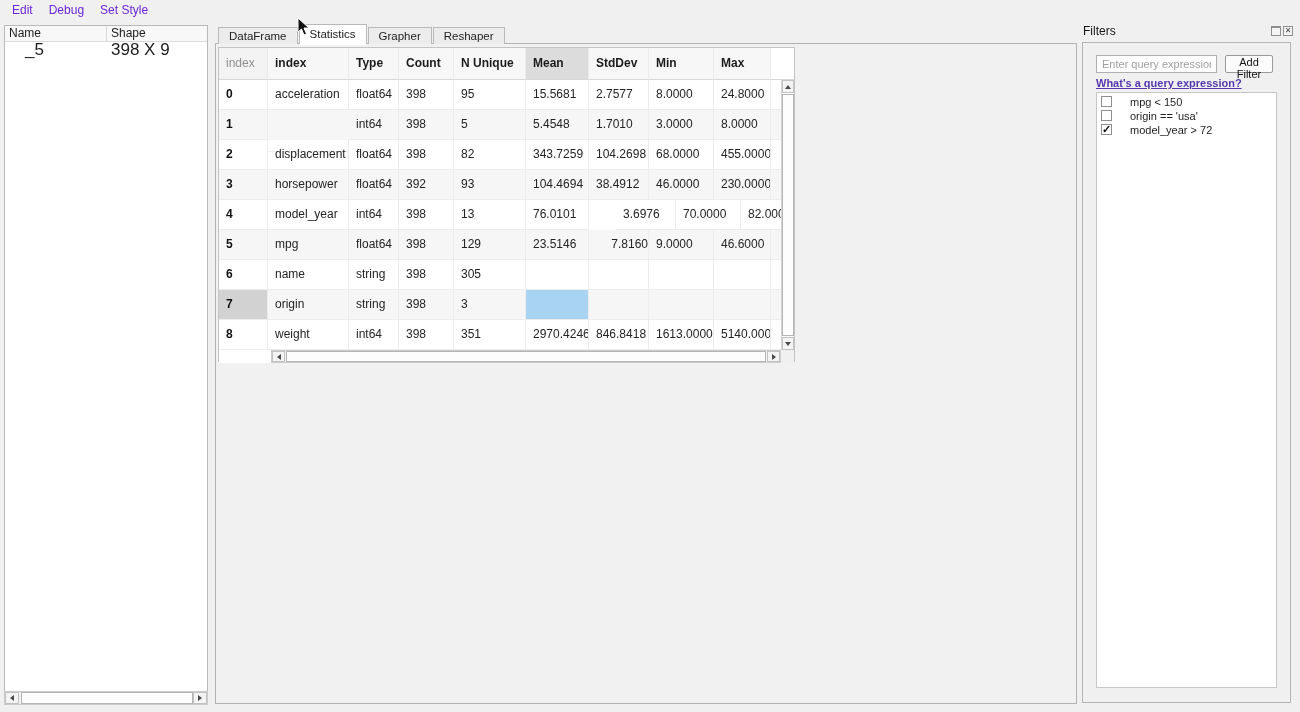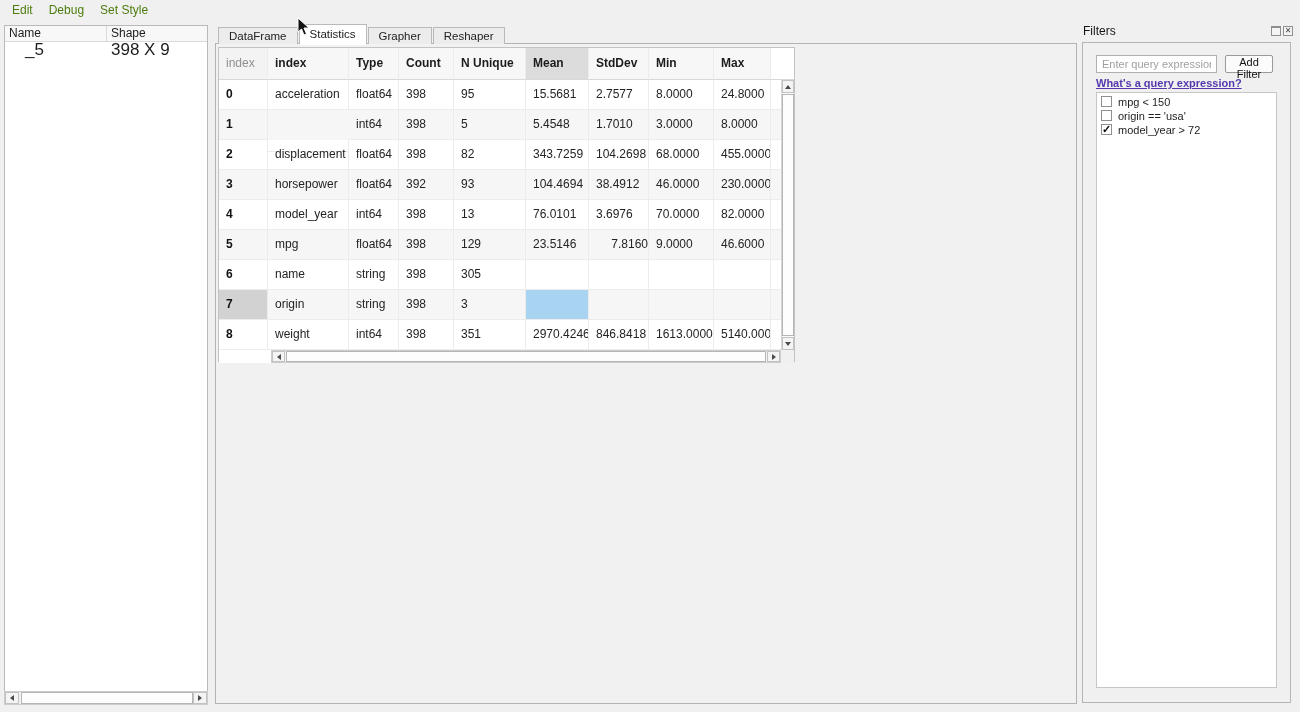--- a/index.html
+++ b/index.html
@@ -3,21 +3,21 @@
 <meta charset="utf-8">
 <style>
   * { margin:0; padding:0; box-sizing:border-box; }
   html,body { width:1300px; height:712px; }
   body {
     position:relative; overflow:hidden; background:#f0f0f0;
     font-family:"Liberation Sans", sans-serif; font-size:12px; color:#1c1c1c;
   }
   
   .menubar { position:absolute; left:0; top:0; width:1300px; height:19px; background:#f0f0f0; display:flex; align-items:center; padding-left:4px; }
-  .menu-item { padding:1px 8px; color:#4d7c0f; cursor:default; }
+  .menu-item { padding:1px 8px; color:#6d28d9; cursor:default; }
   
   .left-dock { position:absolute; left:4px; top:25px; width:204px; height:680px; background:#ffffff; border:1px solid #b9b9b9; }
   .ld-header { display:flex; height:16px; background:#f8f8f8; border-bottom:1px solid #dadada; font-size:12px; }
   .ld-hcell { line-height:15px; padding-left:4px; }
   .ld-hcell.c1 { width:102px; border-right:1px solid #dadada; }
   .ld-hcell.c2 { flex:1; }
   .ld-row { display:flex; height:16px; font-size:17px; }
   .ld-cell { line-height:16px; }
   .ld-cell.c1 { width:102px; padding-left:20px; }
   .ld-cell.c2 { flex:1; padding-left:4px; }
@@ -70,21 +70,21 @@
   .f-title { position:absolute; left:1083px; top:24px; font-size:12px; color:#161616; }
   .dock-btn { position:absolute; top:26px; width:10px; height:10px; border:1px solid #8f8f8f; background:#f4f4f4; font-size:8px; line-height:8px; text-align:center; color:#444; }
   .dock-btn.float { left:1271px; border-top-width:2px; }
   .dock-btn.close { left:1283px; }
   .f-frame { position:absolute; left:1082px; top:42px; width:209px; height:661px; border:1px solid #b5b5b5; background:#f0f0f0; }
   .f-input { position:absolute; left:1096px; top:55px; width:121px; height:18px; border:1px solid #b0b0b0; background:#ffffff; font-family:"Liberation Sans",sans-serif; font-size:11px; padding:0 5px; color:#222; }
   .f-input::placeholder { color:#9f9f9f; }
   .f-add { position:absolute; left:1225px; top:55px; width:48px; height:18px; border:1px solid #9a9a9a; background:#fbfbfb; border-radius:2px; font-family:"Liberation Sans",sans-serif; font-size:11px; color:#111; }
   .f-link { position:absolute; left:1096px; top:77px; font-size:11px; font-weight:bold; color:#5538ad; text-decoration:underline; }
   .f-list { position:absolute; left:1096px; top:92px; width:181px; height:596px; background:#ffffff; border:1px solid #c6c6c6; padding-top:2px; }
-  .f-item { display:flex; align-items:center; height:13px; margin:0 0 1px 4px; gap:6px; }
+  .f-item { display:flex; align-items:center; height:13px; margin:0 0 1px 4px; gap:18px; }
   .f-check { width:11px; height:11px; border:1px solid #8f8f8f; background:#ffffff; flex:none; position:relative; }
   .f-check.checked:after { content:"\2713"; position:absolute; left:0px; top:-2px; font-size:11px; font-weight:bold; color:#111; }
   .f-label { font-size:11px; color:#1e1e1e; white-space:nowrap; }
   
   .cursor { position:absolute; left:297px; top:17px; z-index:9; }
 </style>
 </head>
 <body>
 
 <div class="menubar">
@@ -187,21 +187,21 @@
         <div class="cell body" style="width: 57px;">230.0000</div>
         <div class="cell body filler"></div>
       </div>
       <div class="trow">
         <div class="cell body rowhdr" style="width: 49px;">4</div>
         <div class="cell body" style="width: 81px;">model_year</div>
         <div class="cell body" style="width: 50px;">int64</div>
         <div class="cell body" style="width: 55px;">398</div>
         <div class="cell body" style="width: 72px;">13</div>
         <div class="cell body" style="width: 63px;">76.0101</div>
-        <div class="cell body" style="width: 60px;">3.6976</div>
+        <div class="cell body" style="width: 60px; margin-left: 27px;">3.6976</div>
         <div class="cell body" style="width: 65px;">70.0000</div>
         <div class="cell body" style="width: 57px;">82.0000</div>
         <div class="cell body filler"></div>
       </div>
       <div class="trow alt">
         <div class="cell body rowhdr" style="width: 49px;">5</div>
         <div class="cell body" style="width: 81px;">mpg</div>
         <div class="cell body" style="width: 50px;">float64</div>
         <div class="cell body" style="width: 55px;">398</div>
         <div class="cell body" style="width: 72px;">129</div>

